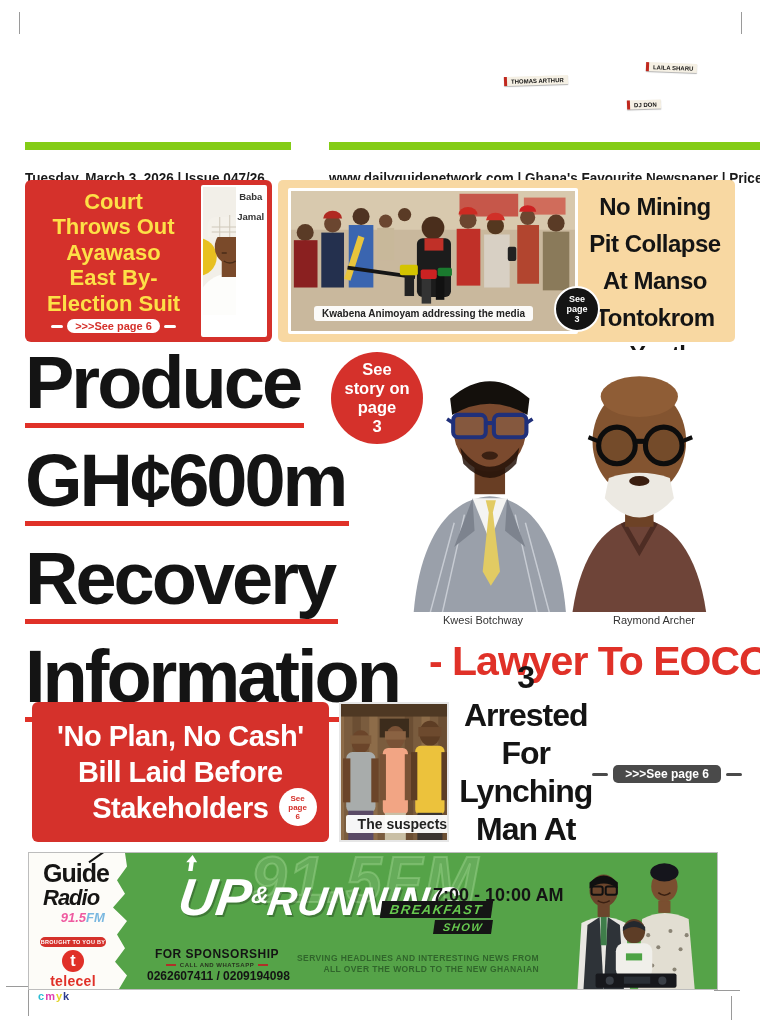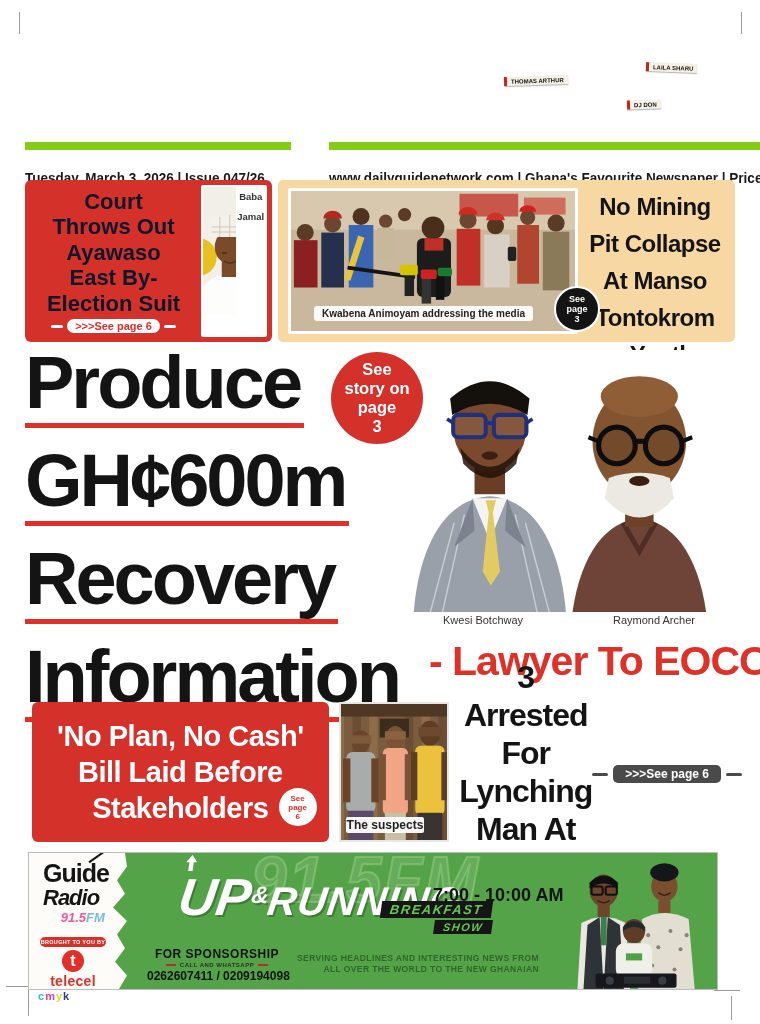--- a/index.html
+++ b/index.html
@@ -22,21 +22,21 @@
   .dateline .seg.left { width:290px; }
   .dateline .seg.right { flex:1; margin-left:38px; }
   .dateline .txt { display:inline-block; font-size:15px; font-weight:bold; color:#1a1a1a;
     transform:scaleX(0.9); transform-origin:left; white-space:nowrap; }
 
   
   .toprow { position:absolute; top:180px; left:25px; width:710px; height:162px; display:flex; gap:6px; }
 
   .court-card { width:247px; background:#d5312b; border-radius:6px; display:flex; padding:5px; gap:4px; }
   .court-text { flex:1; display:flex; flex-direction:column; justify-content:center; align-items:center; }
-  .court-headline { color:#0f172a; font-weight:bold; font-size:22px; line-height:25.5px; text-align:center; white-space:pre-line; }
+  .court-headline { color:#fde047; font-weight:bold; font-size:22px; line-height:25.5px; text-align:center; white-space:pre-line; }
   .see-pill-row { display:flex; align-items:center; gap:4px; margin-top:3px; }
   .wdash { width:12px; height:3px; background:#fff; border-radius:2px; }
   .see-pill { background:#fff; color:#d5312b; font-weight:bold; font-size:11px; padding:1px 8px; border-radius:9px; white-space:nowrap; }
   .baba { width:66px; background:#fff; border:2px solid #fff; display:flex; flex-direction:row; border-radius:2px; overflow:hidden; }
   .baba svg { width:100%; height:128px; display:block; }
   .baba-caption { height:20px; line-height:20px; text-align:center; font-size:9.5px; font-weight:bold; color:#333; background:#fff; }
 
   .peach-panel { flex:1; background:#f8d8a2; border-radius:5px; position:relative; }
   .crowd-photo { position:absolute; left:10px; top:8px; width:290px; height:146px; border:3px solid #fff; border-radius:2px; overflow:hidden; }
   .crowd-photo svg { width:100%; height:100%; display:block; }
@@ -69,21 +69,21 @@
   .bill-card { width:306px; background:#d5312b; border-radius:6px; position:relative;
     display:flex; align-items:center; justify-content:center; }
   .bill-headline { color:#fff; font-weight:bold; font-size:29px; line-height:36px; text-align:center;
     white-space:pre-line; letter-spacing:-0.5px; }
   .see-circle-white { position:absolute; right:12px; top:86px; width:38px; height:38px; border-radius:50%;
     background:#fff; color:#d5312b; font-size:8px; font-weight:bold; line-height:9px;
     display:flex; align-items:center; justify-content:center; text-align:center; white-space:pre-line; }
   .suspects { width:114px; background:#fff; border:2px solid #e6e6e6; position:relative; overflow:hidden; }
   .suspects svg { width:100%; height:100%; display:block; }
   .suspects-caption { position:absolute; left:5px; bottom:7px; background:rgba(255,255,255,0.95); color:#222;
-    font-size:12px; font-weight:bold; padding:1px 1px; border-radius:2px; white-space:nowrap; }
+    font-size:14px; font-weight:bold; padding:1px 12px; border-radius:2px; white-space:nowrap; }
   .lynch-col { flex:1; display:flex; align-items:center; justify-content:space-between; }
   .lynch-headline { color:#141414; font-weight:bold; font-size:32px; line-height:38px; text-align:center;
     white-space:pre-line; letter-spacing:-1px; }
   .badge-row { display:flex; align-items:center; gap:5px; margin-top:4px; }
   .ddash { width:16px; height:3px; background:#4a4a4a; border-radius:2px; }
   .see-badge { background:#4a4a4a; color:#fff; font-size:12px; font-weight:bold; padding:2px 12px; border-radius:5px; white-space:nowrap; }
 
   
   .adbanner { position:absolute; top:852px; left:28px; width:690px; height:138px; background:#fdfcf8;
     border:1px solid #bdbdbd; overflow:hidden; }

